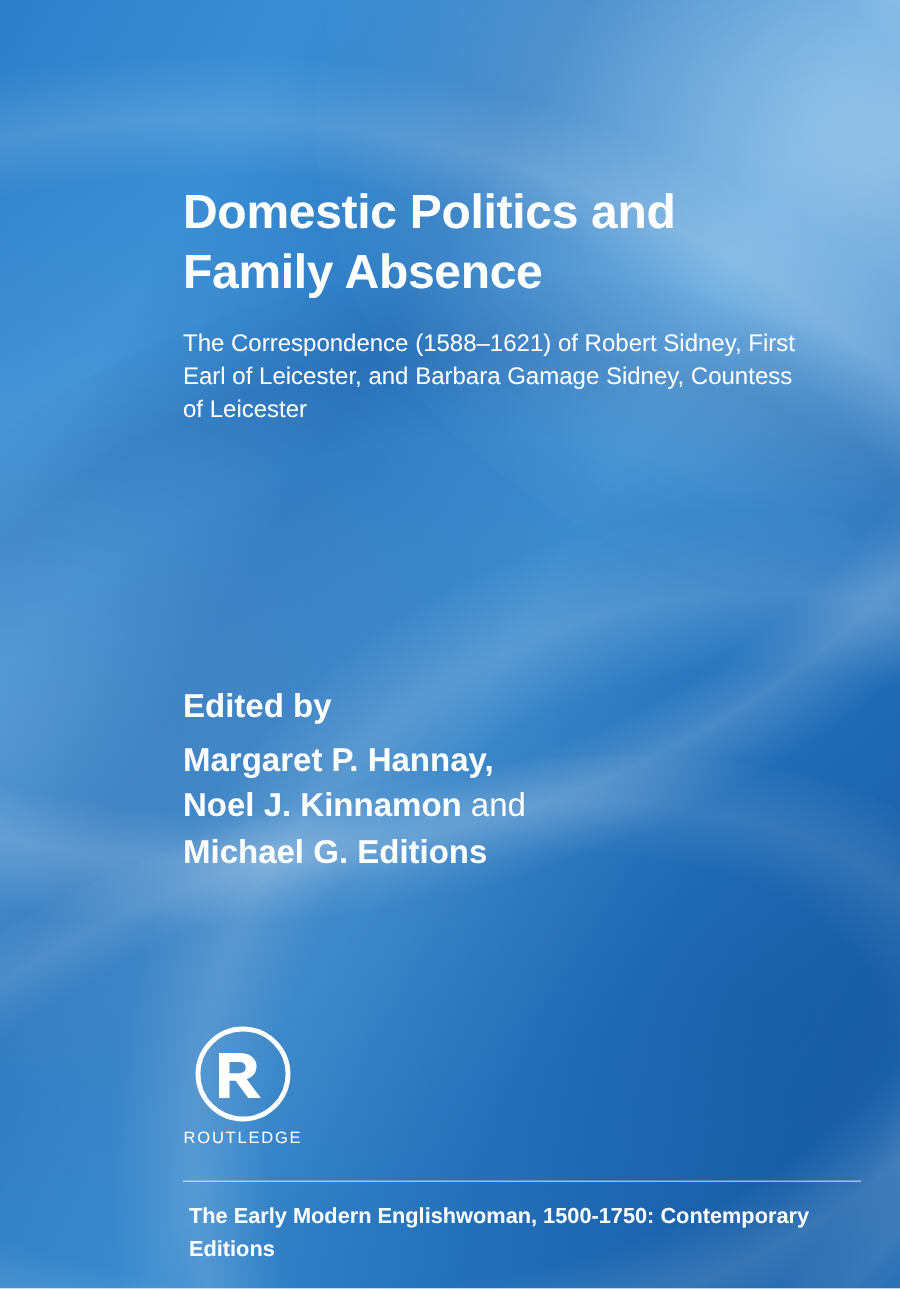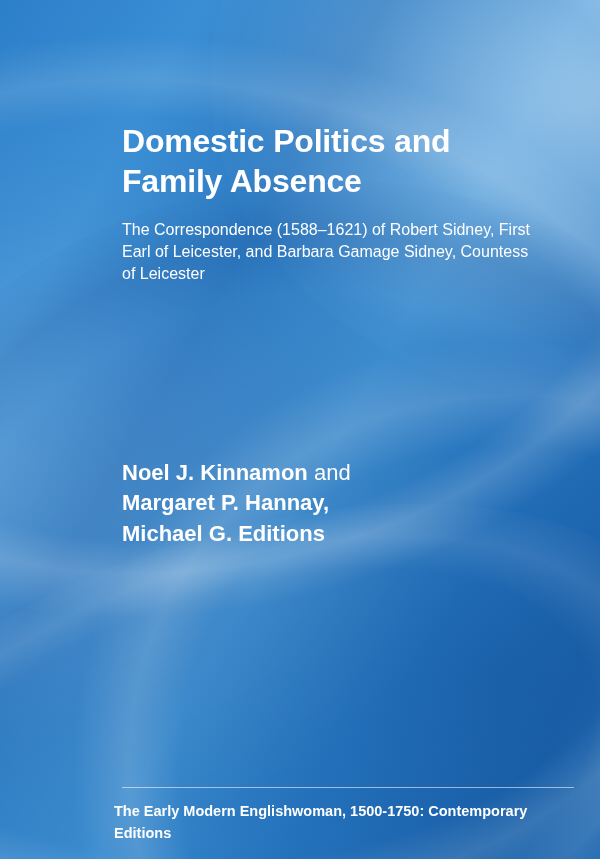--- a/index.html
+++ b/index.html
@@ -128,21 +128,21 @@
   .series-rule {
     position: absolute;
     left: 122px;
     right: 26px;
     top: -14px;
     height: 1px;
     background: rgba(255,255,255,0.55);
   }
   .series-text {
     position: absolute;
-    left: 114px;
+    left: 126px;
     top: 0;
     width: 450px;
     color: #ffffff;
     font-size: 14.5px;
     font-weight: bold;
     line-height: 1.5;
     margin: 0;
   }
 </style>
 </head>
@@ -157,25 +157,33 @@
   <div class="swirl s6"></div>
 
   <div class="content">
 
     <div class="title-block">
       <h1 class="title">Domestic Politics and Family Absence</h1>
       <p class="subtitle">The Correspondence (1588–1621) of Robert Sidney, First Earl of Leicester, and Barbara Gamage Sidney, Countess of Leicester</p>
     </div>
 
     <div class="editors-block">
+      <p class="edited-by">Edited by</p>
+      <p class="editor-name">Margaret P. Hannay,</p>
       <p class="editor-name"><span>Noel J. Kinnamon</span><span class="conj"> and</span></p>
-      <p class="editor-name">Margaret P. Hannay,</p>
       <p class="editor-name">Michael G. Editions</p>
     </div>
 
+    <div class="logo">
+      <svg viewBox="0 0 92 92" width="92" height="92" aria-hidden="true">
+        <circle cx="46" cy="38" r="30" fill="none" stroke="#ffffff" stroke-width="3.2"></circle>
+        <path d="M30 24 h14 c7 0 11 4 11 9 0 4.2-2.6 7.2-6.6 8.3 L58 54 h-8.5 L41 42.5 h-4 V54 h-7 Z M37 30 v7.5 h6.2 c2.9 0 4.6-1.4 4.6-3.8 0-2.4-1.7-3.7-4.6-3.7 Z" fill="#ffffff"></path>
+        <text x="46" y="84" text-anchor="middle" font-family="Liberation Sans, sans-serif" font-size="11" letter-spacing="1.2" fill="#ffffff">ROUTLEDGE</text>
+      </svg>
+    </div>
 
     <div class="series-bar">
       <div class="series-rule"></div>
       <p class="series-text">The Early Modern Englishwoman, 1500-1750: Contemporary Editions</p>
     </div>
 
   </div>
 </div>
 
 </body></html>

